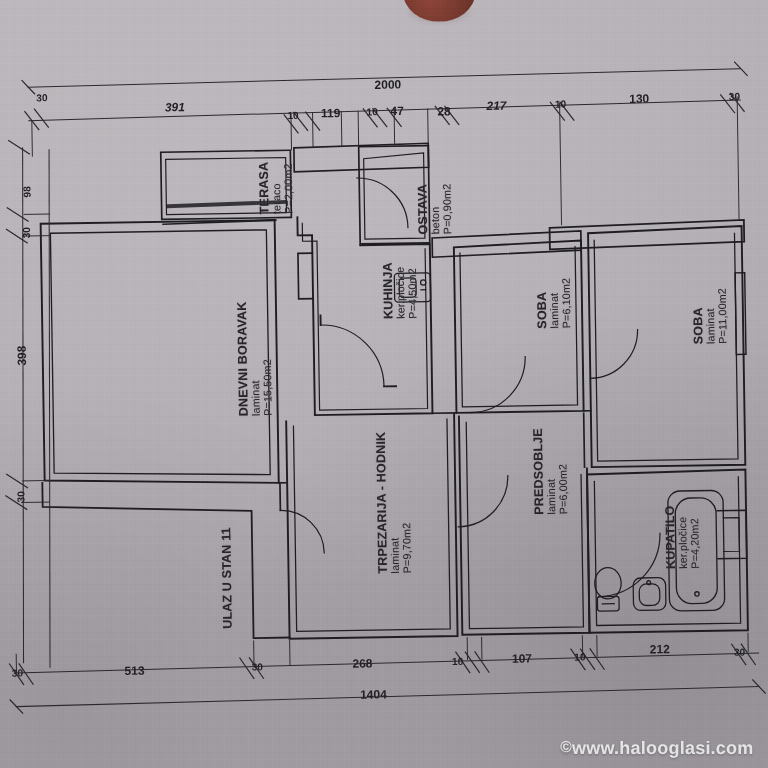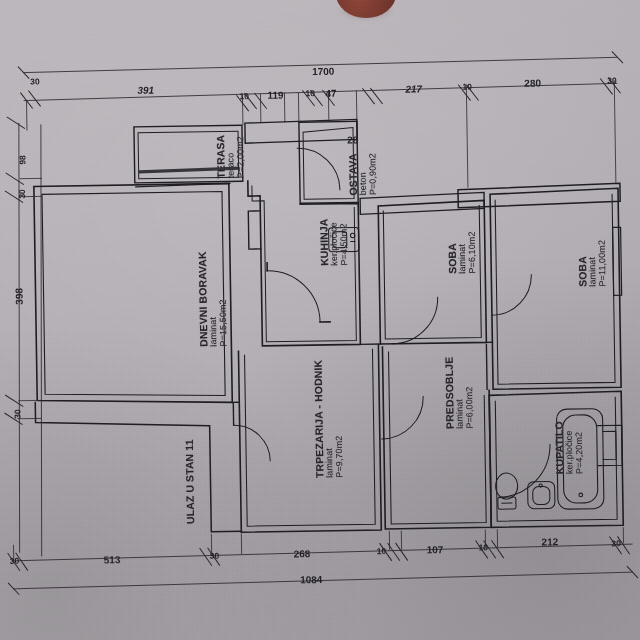--- a/index.html
+++ b/index.html
@@ -351,33 +351,33 @@
     </div>
 
     <div class="lbl rot" style="left:552px;top:478px;">
       <div class="rname">KUPATILO</div>
       <div class="rsub">ker.pločice</div>
       <div class="rsub">P=4,20m2</div>
     </div>
 
     <div class="lbl rot rname" style="left:182px;top:522px;font-size:10.5px;">ULAZ U STAN 11</div>
 
-    <div class="dimtxt" style="left:316px;top:66px;">1700</div>
-    <div class="dimtxt" style="left:296px;top:574px;">1084</div>
+    <div class="dimtxt" style="left:316px;top:66px;">2000</div>
+    <div class="dimtxt" style="left:296px;top:574px;">1404</div>
 
     <div class="dimtxt small" style="left:34px;top:72px;">30</div>
     <div class="dimtxt" style="left:141px;top:82px;font-style:italic;">391</div>
     <div class="dimtxt small" style="left:243px;top:90px;">10</div>
     <div class="dimtxt" style="left:271px;top:89px;">119</div>
     <div class="dimtxt small" style="left:309px;top:88px;">10</div>
     <div class="dimtxt" style="left:329px;top:88px;">47</div>
-    <div class="dimtxt" style="left:350px;top:89px;margin-top:46px;">28</div>
+    <div class="dimtxt" style="left:368px;top:89px;">28</div>
     <div class="dimtxt" style="left:409px;top:85px;font-style:italic;">217</div>
     <div class="dimtxt small" style="left:466px;top:84px;">10</div>
-    <div class="dimtxt" style="left:528px;top:81px;">280</div>
+    <div class="dimtxt" style="left:528px;top:81px;">130</div>
     <div class="dimtxt small" style="left:611px;top:80px;">30</div>
 
     <div class="dimtxt vrot small" style="left:20px;top:160px;">98</div>
     <div class="dimtxt vrot small" style="left:19px;top:194px;">30</div>
     <div class="dimtxt vrot" style="left:14px;top:300px;">398</div>
     <div class="dimtxt vrot small" style="left:11px;top:414px;">30</div>
 
     <div class="dimtxt small" style="left:6px;top:551px;">30</div>
     <div class="dimtxt" style="left:100px;top:551px;">513</div>
     <div class="dimtxt small" style="left:206px;top:549px;">30</div>
@@ -388,14 +388,17 @@
     <div class="dimtxt" style="left:538px;top:540px;">212</div>
     <div class="dimtxt small" style="left:608px;top:543px;">30</div>
 
   </div>
 
   <div id="blobshade"></div>
   <div id="blob"></div>
 
   <div id="grain"></div>
 
+  <div id="watermark">
+    <span id="wm-c">©</span><span>www.halooglasi.com</span>
+  </div>
 
 </div>
 
 </body></html>

